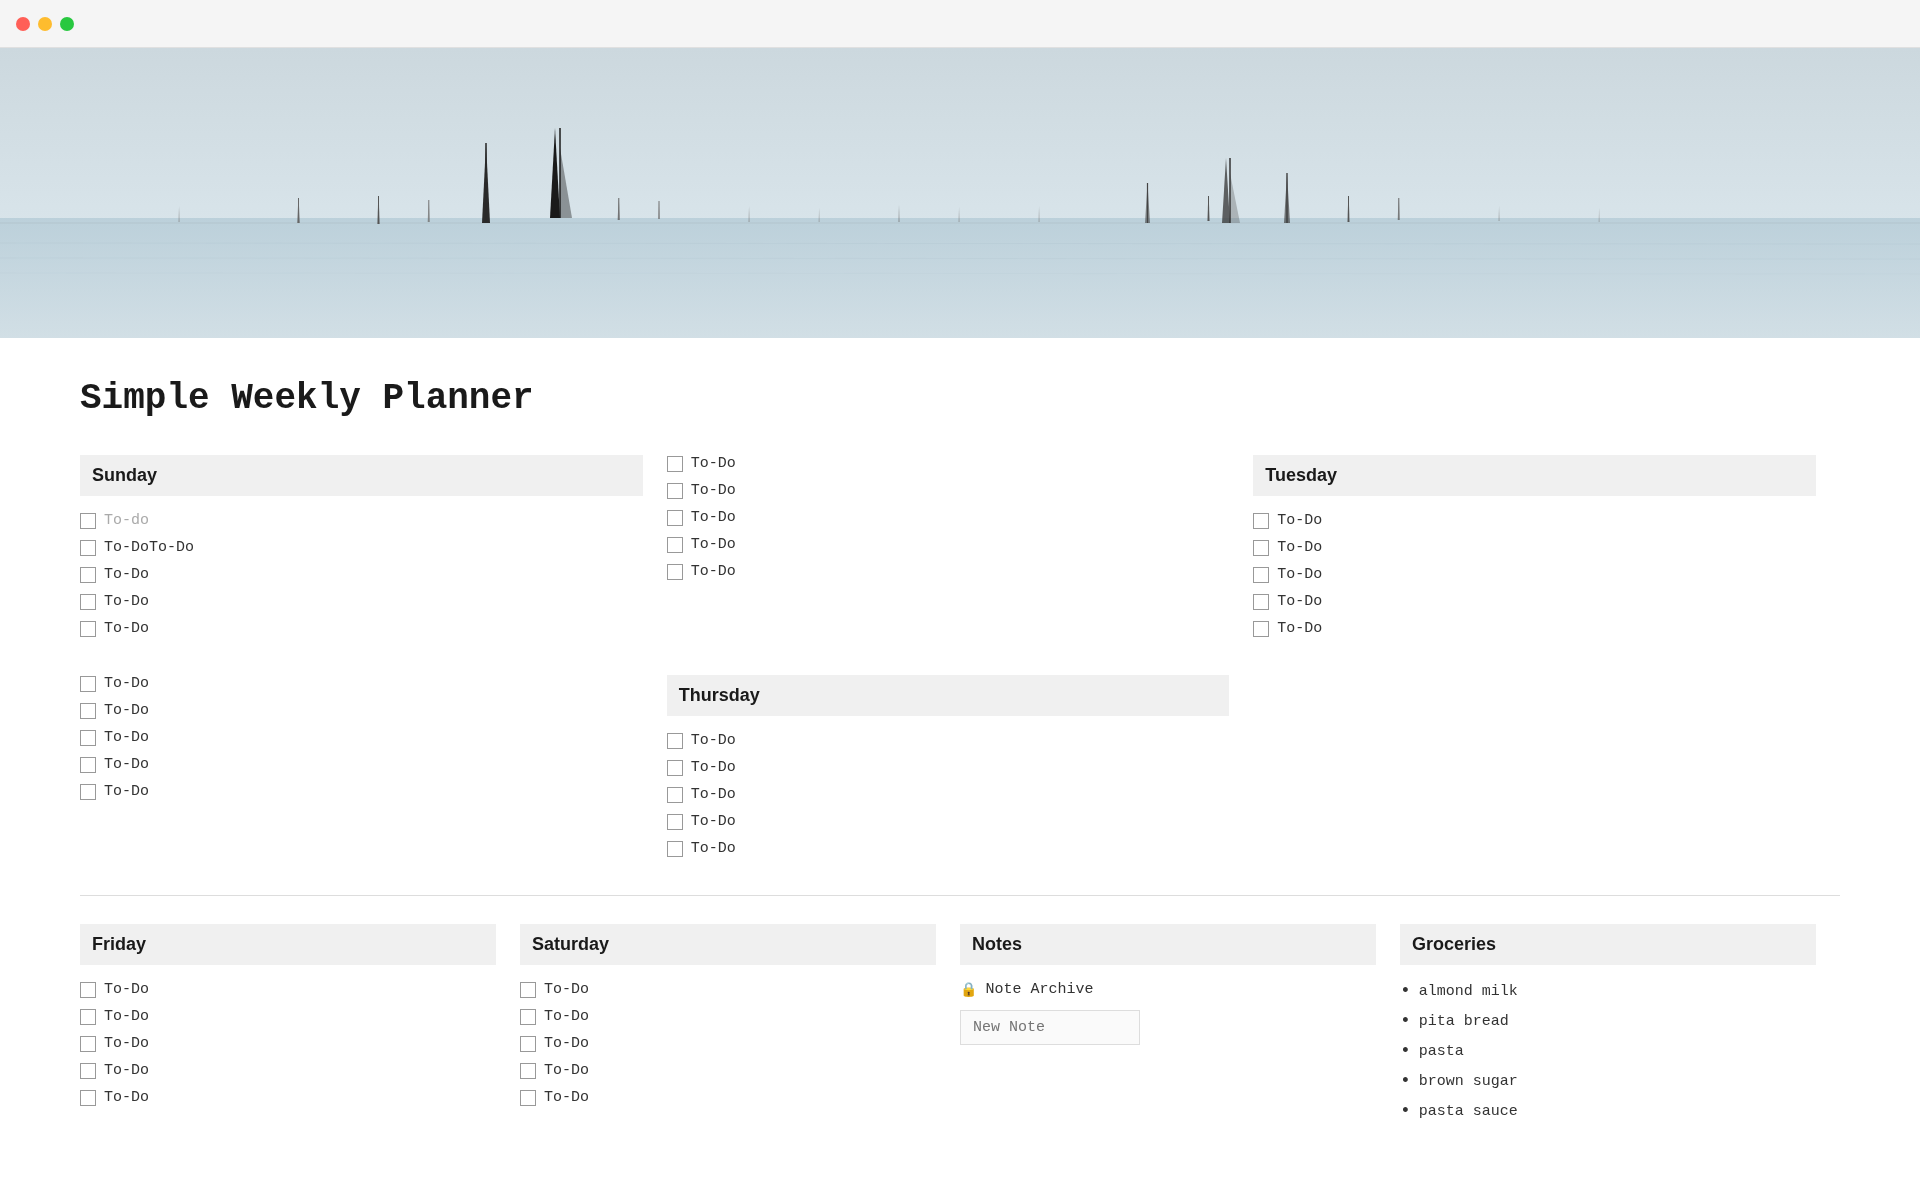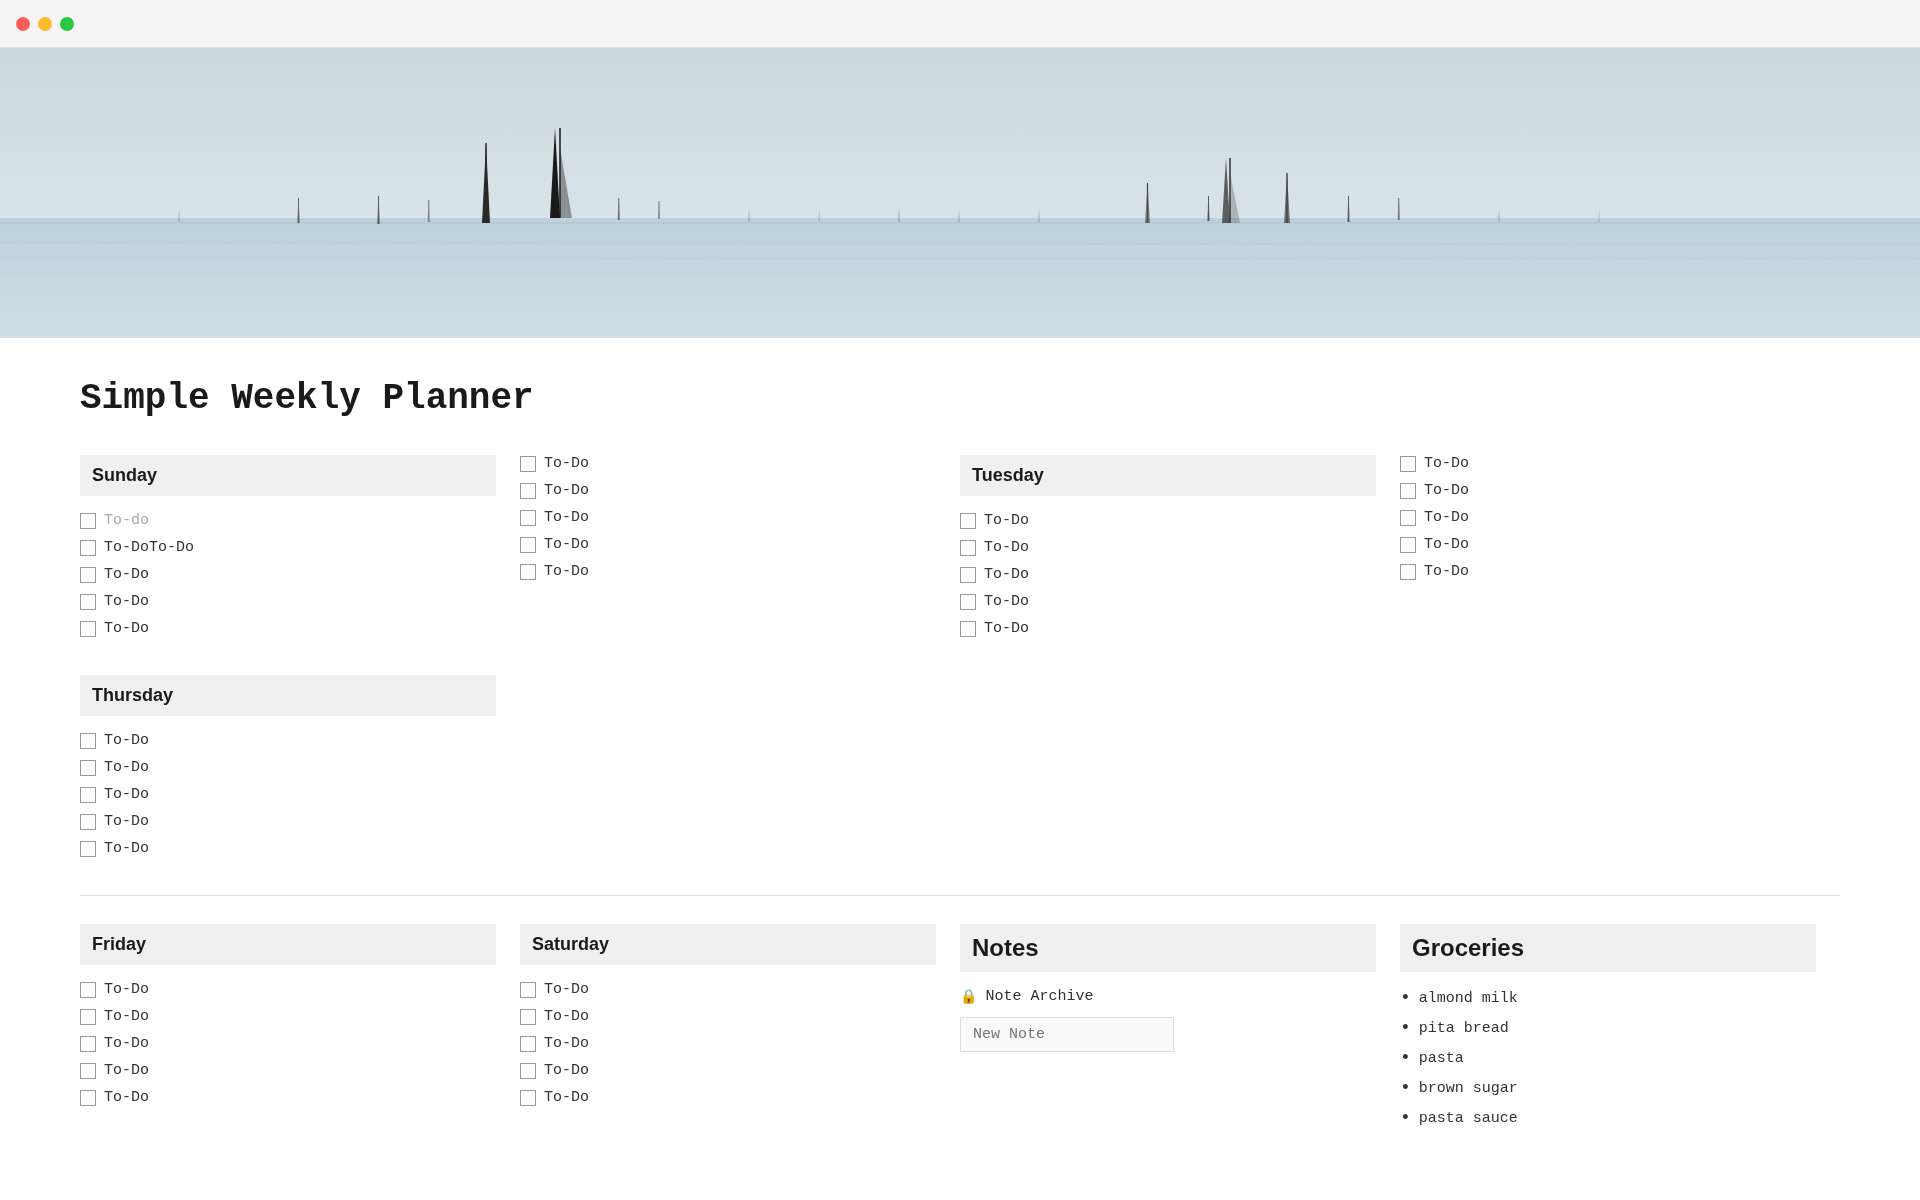--- a/index.html
+++ b/index.html
@@ -64,21 +64,21 @@
       font-family: 'Courier New', Courier, monospace;
       font-size: 36px;
       font-weight: 900;
       color: #1a1a1a;
       margin-bottom: 36px;
     }
 
     
     .week-grid-top {
       display: grid;
-      grid-template-columns: repeat(4, 1fr);
+      grid-template-columns: repeat(3, 1fr);
       gap: 0;
       margin-bottom: 0;
     }
 
     .day-column {
       padding-right: 24px;
       padding-bottom: 28px;
     }
 
     .day-header {
@@ -130,21 +130,21 @@
 
     
     .notes-section {
       padding-right: 24px;
     }
 
     .section-header {
       background: #f0f0f0;
       padding: 10px 12px;
       font-weight: 700;
-      font-size: 24px;
+      font-size: 18px;
       color: #1a1a1a;
       margin-bottom: 16px;
     }
 
     .note-archive-item {
       display: flex;
       align-items: center;
       gap: 8px;
       margin-bottom: 12px;
       font-size: 15px;
@@ -155,21 +155,21 @@
     .lock-icon {
       font-size: 14px;
     }
 
     .new-note-input {
       border: 1px solid #ddd;
       background: #fafafa;
       padding: 8px 12px;
       font-size: 15px;
       color: #aaa;
-      width: 214px;
+      width: 180px;
       font-family: 'Courier New', Courier, monospace;
       outline: none;
     }
 
     
     .groceries-section {
       padding-right: 24px;
     }
 
     .grocery-item {

